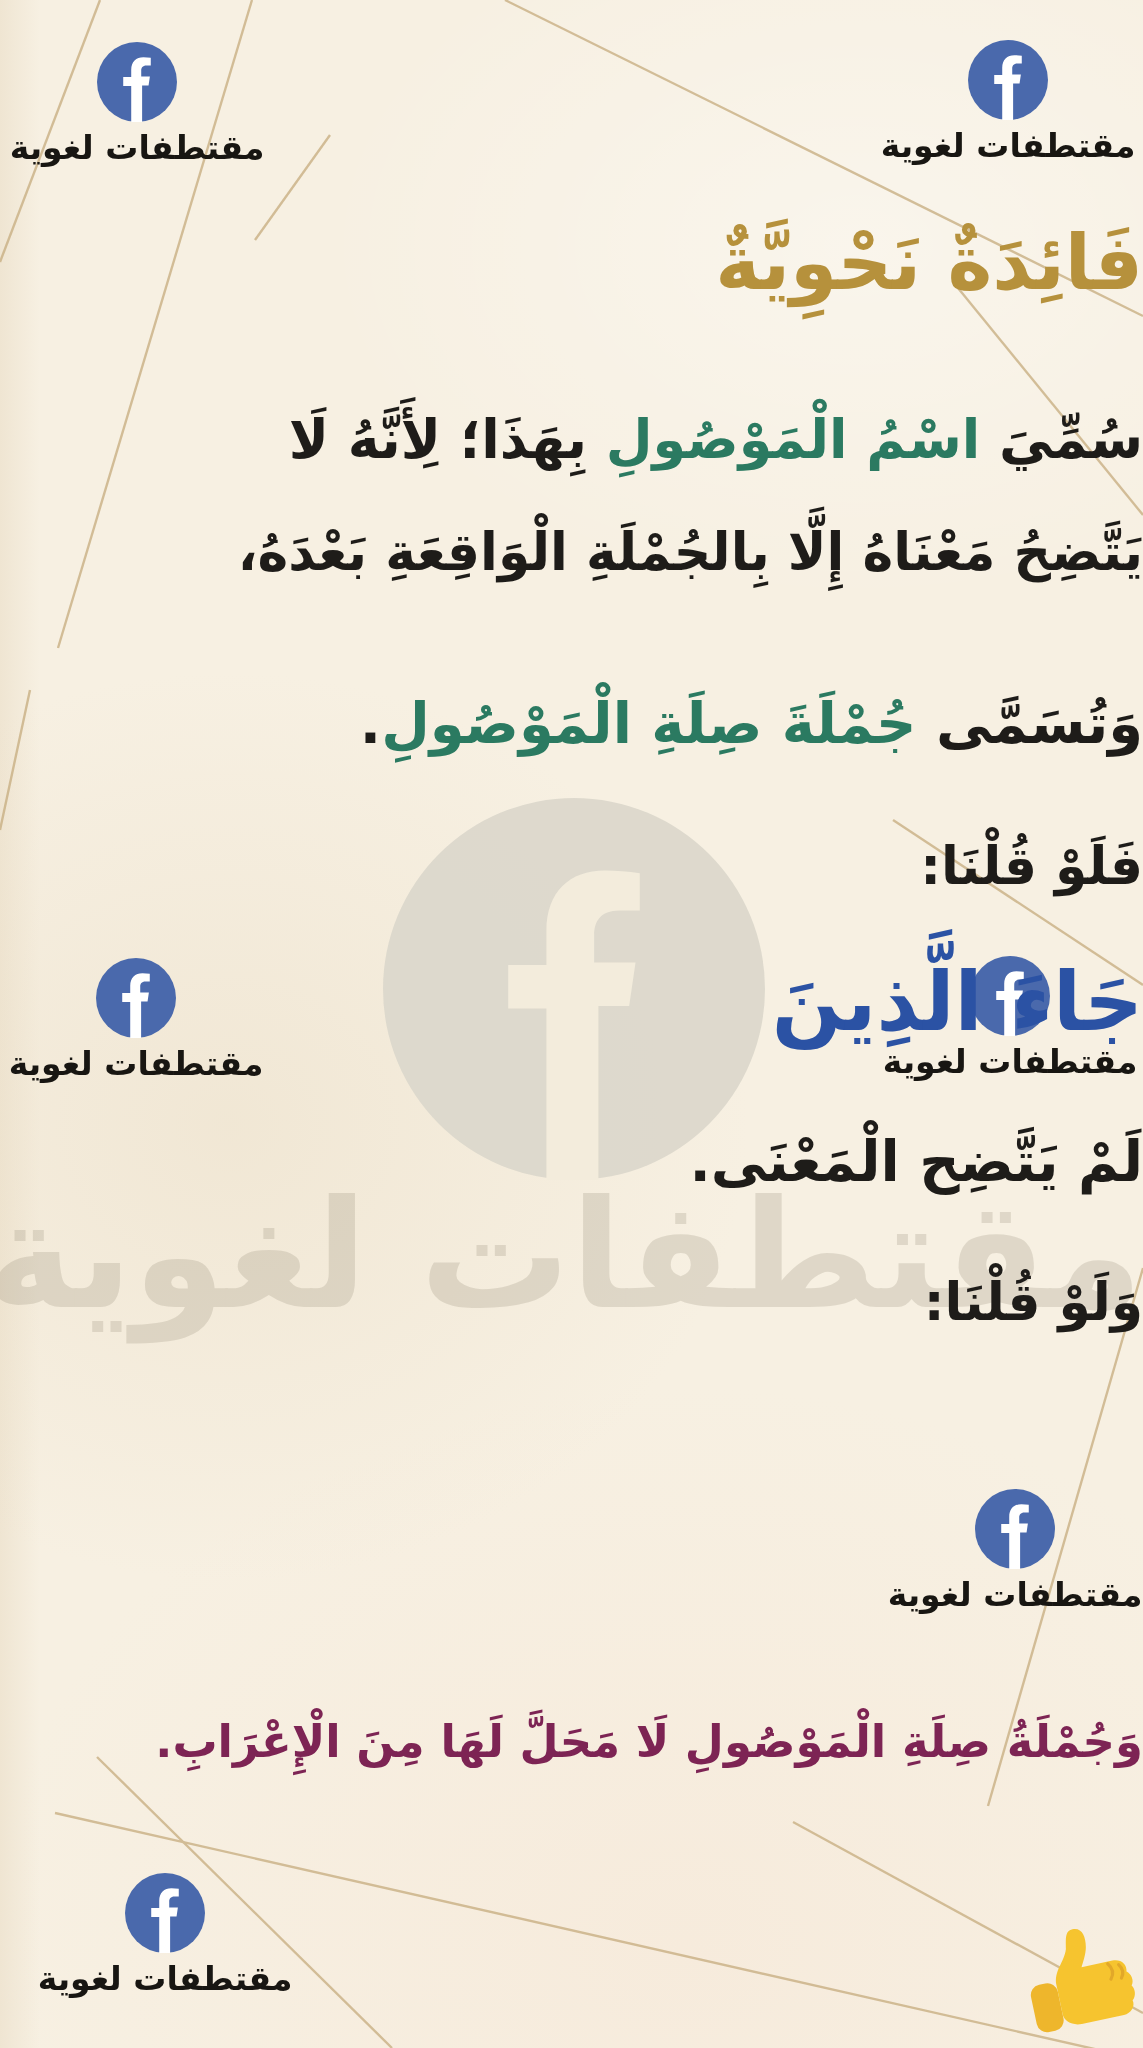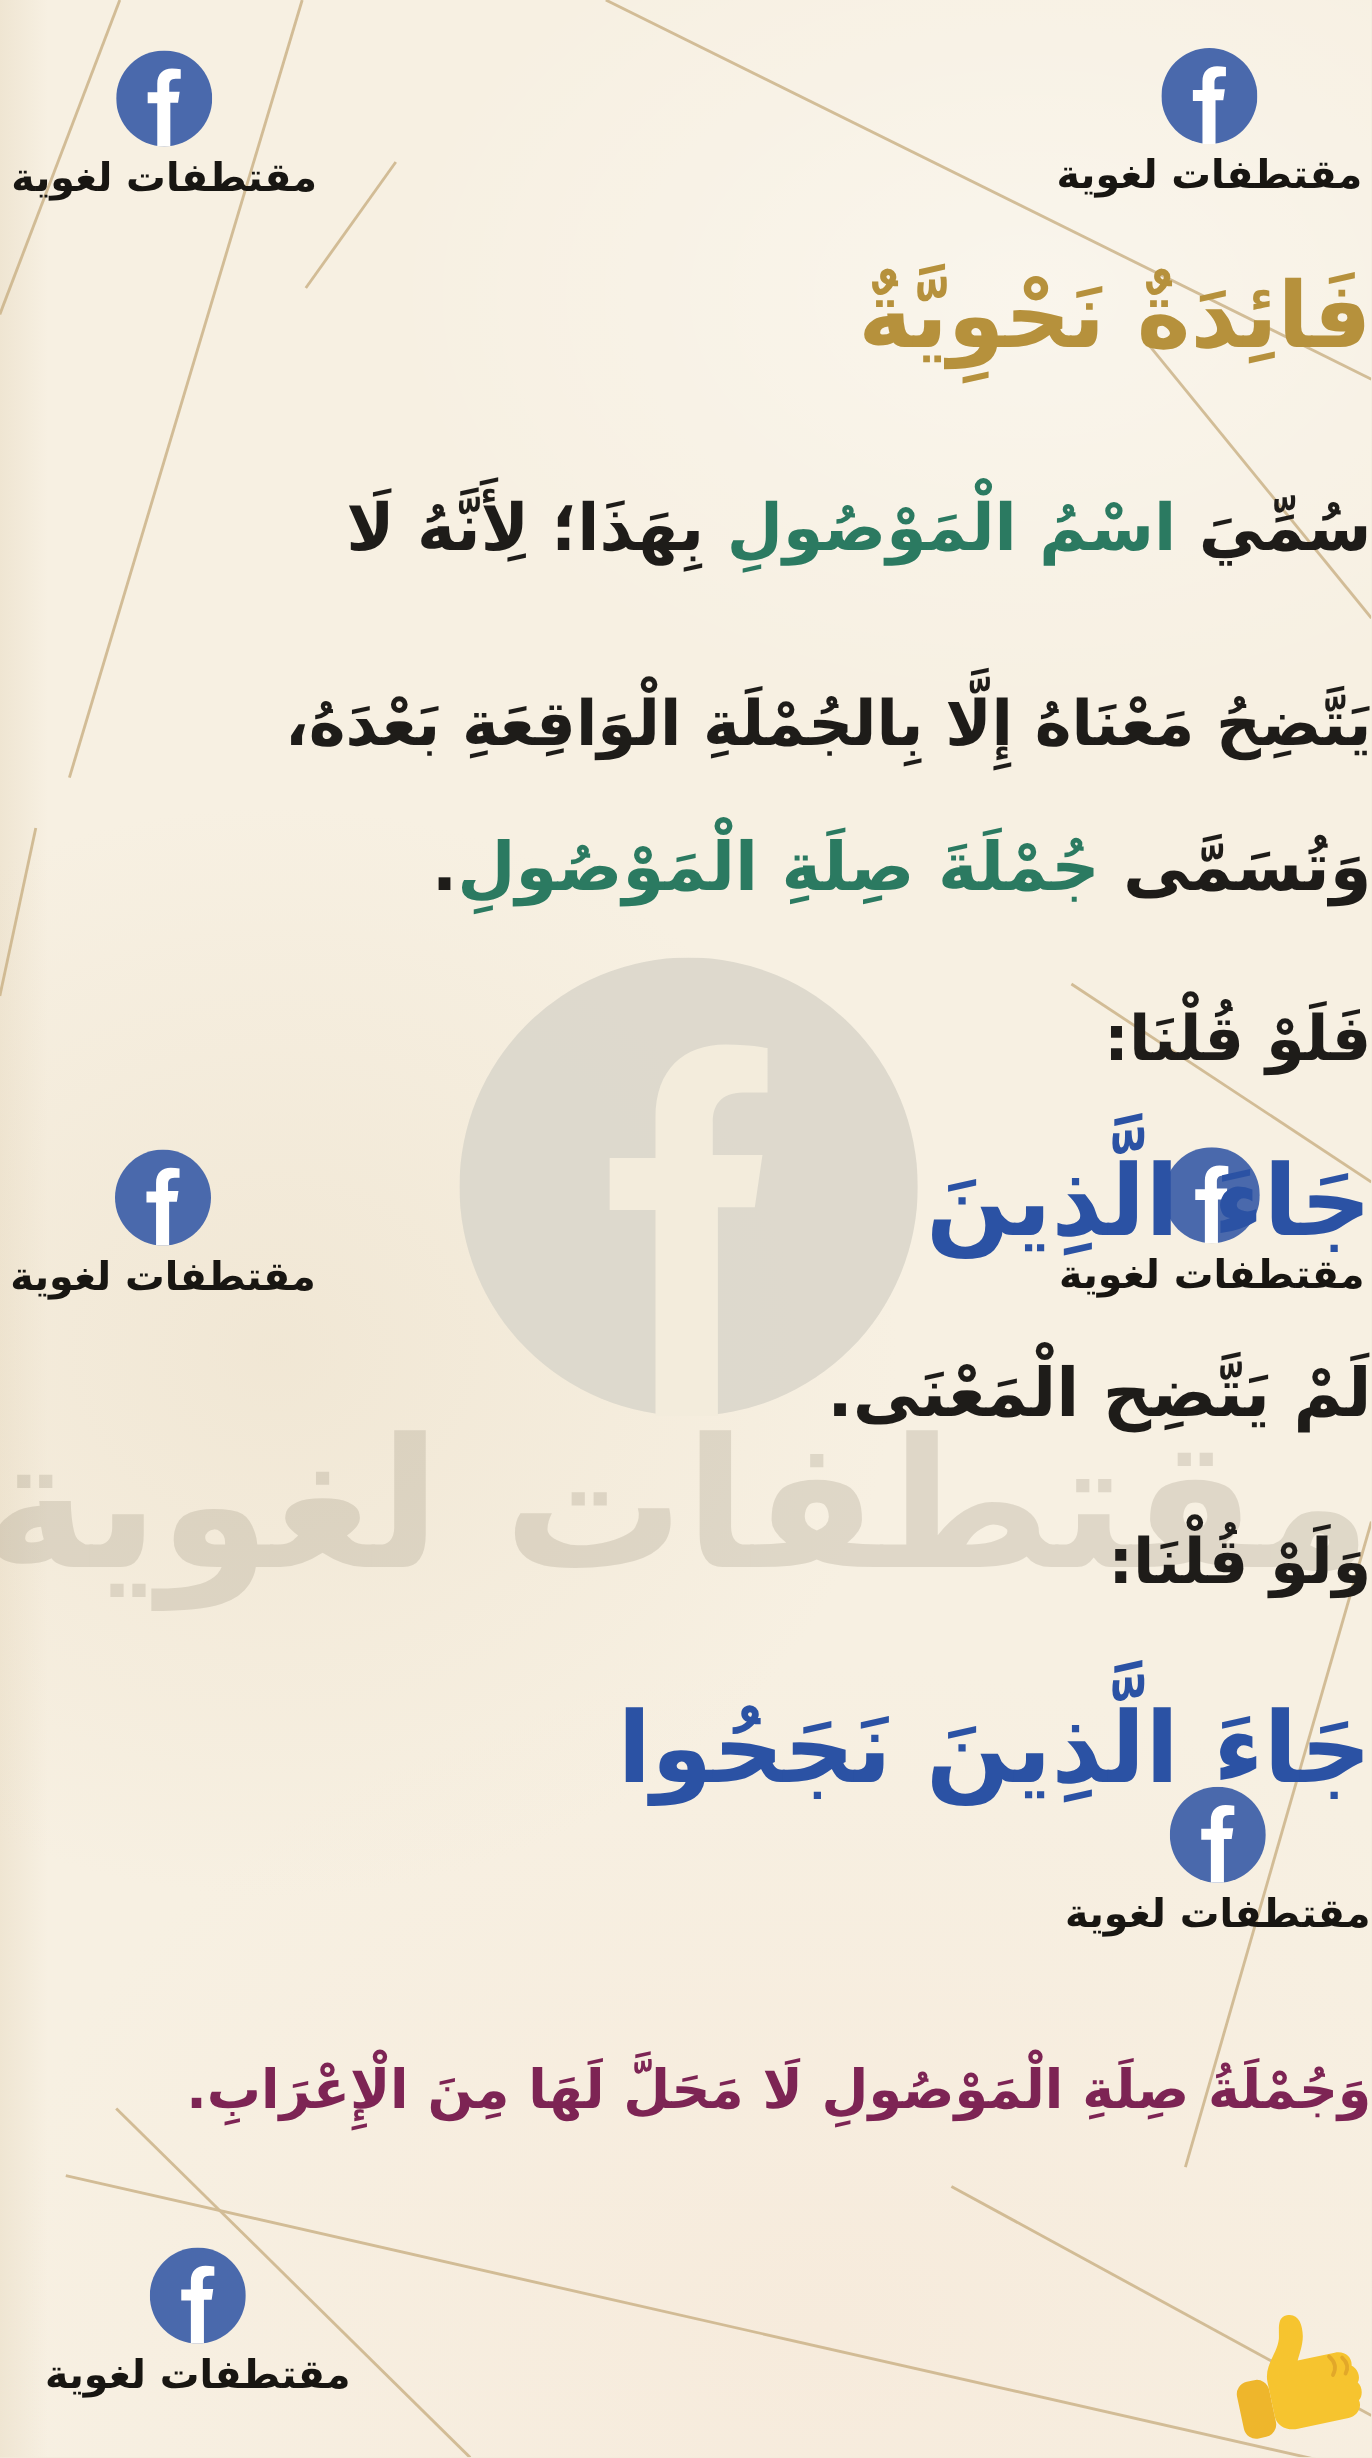--- a/index.html
+++ b/index.html
@@ -27,21 +27,21 @@
   }
 
   
   .tline{
     position:absolute;left:0;right:0;
     text-align:right;direction:rtl;white-space:nowrap;
     font-weight:bold;color:#1e1c19;line-height:1.7;
   }
   .title   {top:198px; font-size:76px; color:#b6913c;}
   .l1      {top:394px; font-size:54px;}
-  .l2      {top:560px; font-size:52px;padding-left:48px;}
+  .l2      {top:508px; font-size:52px;padding-left:48px;}
   .l3      {top:676px; font-size:56px;}
   .cue1    {top:822px; font-size:52px;}
   .ex1     {top:932px; font-size:82px; color:#2b52a4;}
   .res1    {top:1114px;font-size:56px;}
   .cue2    {top:1258px;font-size:52px;}
   .ex2     {top:1388px;font-size:82px; color:#2b52a4;}
   .res2    {top:1558px;font-size:56px;}
   .footerline{top:1704px;font-size:45px;color:#7d2454;padding-left:36px;}
   .green{color:#2b7a61;}
   .ink{color:#1e1c19;}
@@ -143,21 +143,20 @@
   <div class="tline l1"><span class="ink">سُمِّيَ </span><span class="green">اسْمُ الْمَوْصُولِ</span><span class="ink"> بِهَذَا؛ لِأَنَّهُ لَا</span></div>
 
   <div class="tline l2">يَتَّضِحُ مَعْنَاهُ إِلَّا بِالجُمْلَةِ الْوَاقِعَةِ بَعْدَهُ،</div>
 
   <div class="tline l3"><span class="ink">وَتُسَمَّى </span><span class="green">جُمْلَةَ صِلَةِ الْمَوْصُولِ</span><span class="ink">.</span></div>
 
   <div class="tline cue1">فَلَوْ قُلْنَا:</div>
   <div class="tline ex1">جَاءَ الَّذِينَ</div>
   <div class="tline res1">لَمْ يَتَّضِح الْمَعْنَى.</div>
   <div class="tline cue2">وَلَوْ قُلْنَا:</div>
-  <div class="tline ex2">جَاءَ الَّذِينَ نَجَحُوا</div>
   <div class="tline footerline">وَجُمْلَةُ صِلَةِ الْمَوْصُولِ لَا مَحَلَّ لَهَا مِنَ الْإِعْرَابِ.</div>
 
   <div class="thumb">
     <svg viewBox="0 0 120 120" width="126" height="126">
       <g transform="rotate(-12 60 60)">
         <rect x="14" y="56" width="26" height="46" rx="10" fill="#eeb62c"></rect>
         <path fill="#f6c42f" d="M40 60 C40 46 52 40 56 28 C58 20 58 11 66 11 C75 11 77 20 75 30 C73.5 37 69 44 67 48 L97 48 C105 48 110 54 108 61 C112 64 113.5 71 110 75 C113 79 112 86 108 89 C109.5 95 104 101 97 101 L56 101 C47 101 40 95 40 88 Z"></path>
         <path fill="none" stroke="#e2a829" stroke-width="3" stroke-linecap="round" d="M92 50 q6 8 0 15 M102 53 q5 7 0 13"></path>
       </g>
     </svg>

